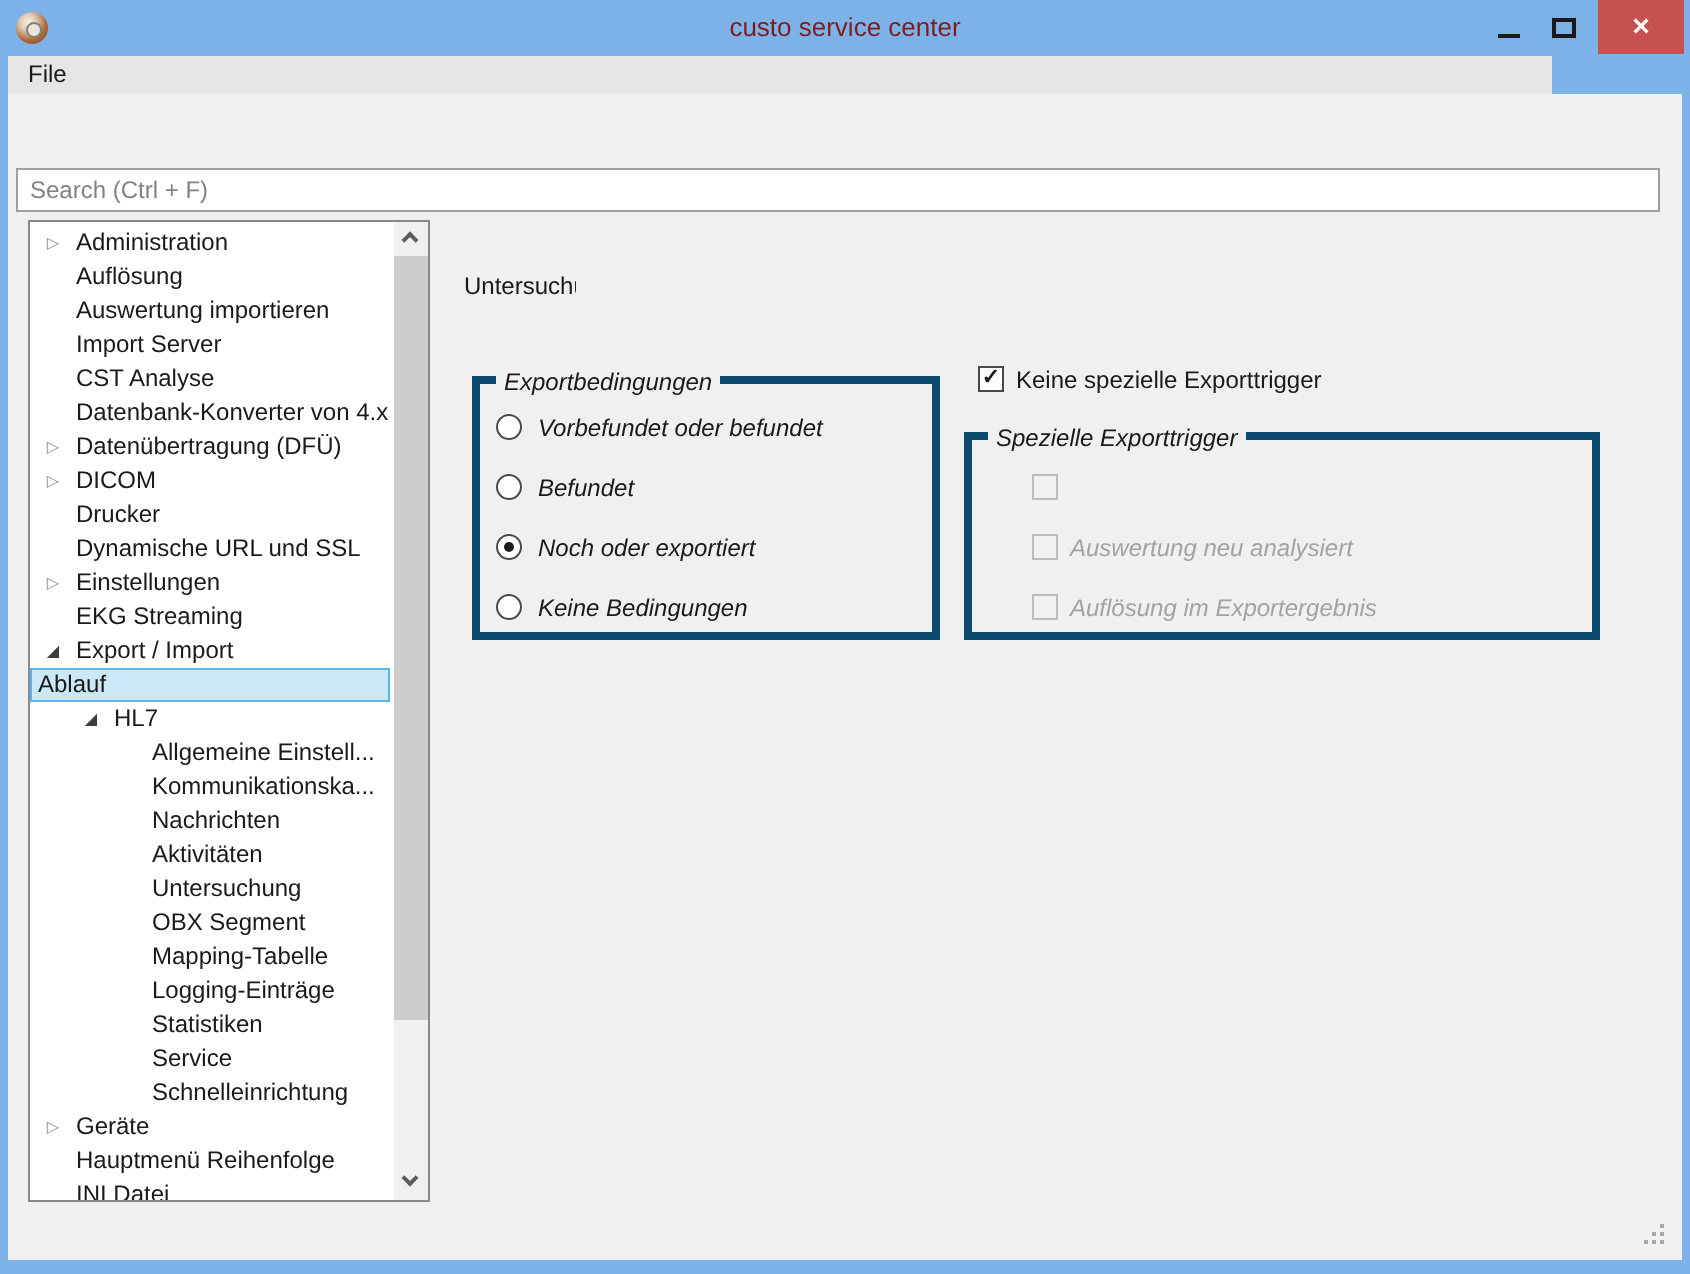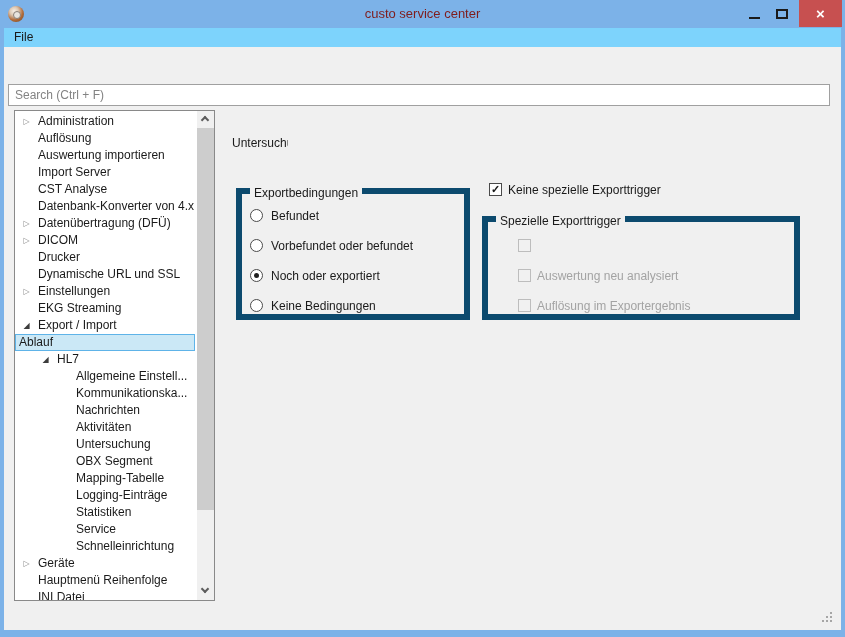--- a/index.html
+++ b/index.html
@@ -29,22 +29,22 @@
   }
   .winbtn { position: absolute; top: 0; height: 27px; display: flex; align-items: center; justify-content: center; cursor: default; }
   .btn-min { left: 741px; width: 26px; }
   .btn-min .bar { width: 11px; height: 2px; background: #1a1a1a; margin-top: 8px; }
   .btn-max { left: 769px; width: 26px; }
   .btn-max .box { width: 12px; height: 10px; border: 2px solid #1a1a1a; background: transparent; }
   .btn-close { left: 799px; width: 43px; background: #c75050; color: #ffffff; font-weight: bold; font-size: 15px; }
 
   
   .menubar {
-    position: absolute; left: 4px; top: 28px; width: 837px; height: 19px;
-    background: #7dd3fc; display: flex; align-items: flex-end;
+    position: absolute; left: 4px; top: 28px; width: 772px; height: 19px;
+    background: #e5e5e5; display: flex; align-items: flex-end;
   }
   .menu-item { padding: 0 10px; height: 19px; line-height: 19px; }
 
   
   .client { position: absolute; left: 4px; top: 47px; width: 837px; height: 583px; background: #f0f0f0; }
   
 
   .search {
     position: absolute; left: 8px; top: 84px; width: 822px; height: 22px;
     border: 1px solid #a0a0a0; background: #ffffff; padding: 0 6px;
@@ -76,21 +76,21 @@
 
   
   .exam-label { position: absolute; left: 232px; top: 136px; width: 56px; height: 15px; overflow: hidden; white-space: nowrap; }
   .combo {
     position: absolute; left: 288px; top: 130px; width: 353px; height: 23px;
     background: #ffffff; border: 1px solid #a6a6a6; line-height: 21px; padding-left: 7px;
     white-space: nowrap; cursor: default;
   }
   .combo .chev { position: absolute; right: 10px; top: 6px; width: 7px; height: 7px; border-right: 2px solid #4a4a4a; border-bottom: 2px solid #4a4a4a; transform: rotate(45deg); }
 
-  .groupbox { position: absolute; border: 6px solid #0c4a6e; }
+  .groupbox { position: absolute; border: 4px solid #0c4a6e; font-style: italic; }
   .group-title { position: absolute; top: -8px; left: 8px; background: #f0f0f0; padding: 0 4px; white-space: nowrap; }
   .gb-conditions { left: 236px; top: 188px; width: 234px; height: 132px; padding: 15px 0 0 8px; }
   .gb-triggers   { left: 482px; top: 216px; width: 318px; height: 104px; padding: 17px 0 0 30px; }
 
   .opt-row { display: flex; align-items: center; height: 13px; margin-bottom: 17px; white-space: nowrap; }
   .radio { width: 13px; height: 13px; border: 1px solid #4a4a4a; border-radius: 50%; background: #fff; margin-right: 8px; position: relative; flex: none; }
   .radio.sel::after { content: ""; position: absolute; left: 3px; top: 3px; width: 5px; height: 5px; border-radius: 50%; background: #1f1f1f; }
 
   .checkbox { width: 13px; height: 13px; border: 1px solid #4a4a4a; background: #fff; margin-right: 6px; position: relative; flex: none;
               font-size: 11px; font-weight: bold; line-height: 11px; text-align: center; color: #1a1a1a; }
@@ -289,26 +289,26 @@
     </div>
   </div>
 
   <div class="exam-label">Untersuchung</div>
 
   <div class="groupbox gb-conditions">
     <span class="group-title">Exportbedingungen</span>
     <div>
   <div class="opt-row">
     <span class="radio"></span>
-    <span class="opt-label">Befundet</span>
+    <span class="opt-label">Vorbefundet oder befundet</span>
   </div>
 
   <div class="opt-row">
     <span class="radio"></span>
-    <span class="opt-label">Vorbefundet oder befundet</span>
+    <span class="opt-label">Befundet</span>
   </div>
 
   <div class="opt-row">
     <span class="radio sel"></span>
     <span class="opt-label">Noch oder exportiert</span>
   </div>
 
   <div class="opt-row">
     <span class="radio"></span>
     <span class="opt-label">Keine Bedingungen</span>

